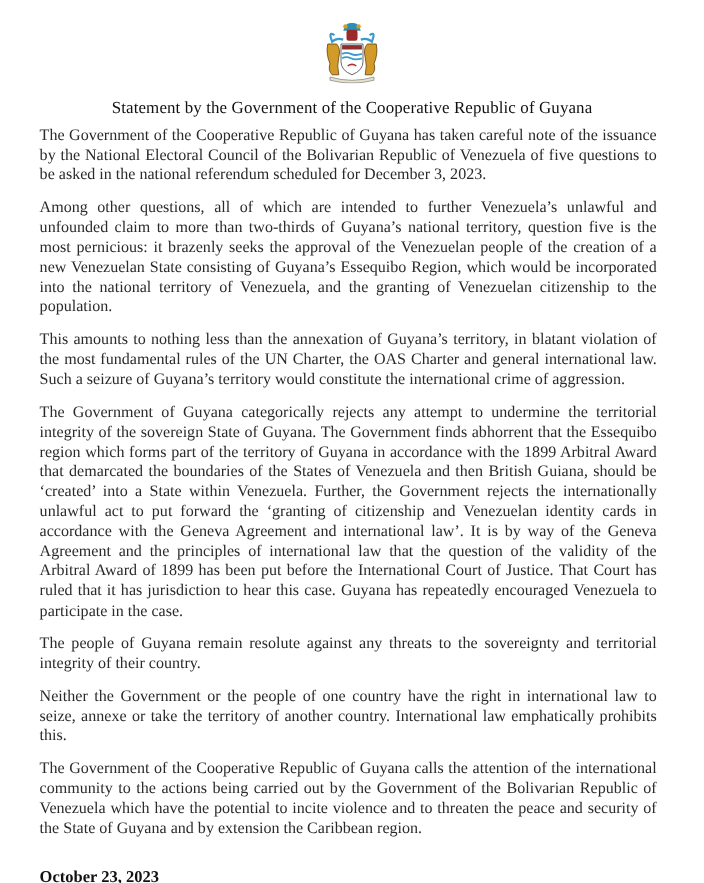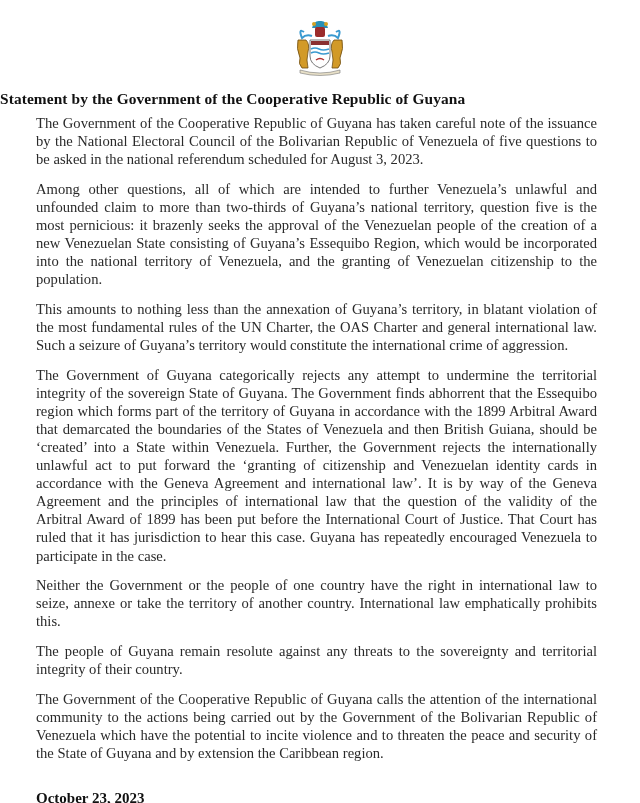--- a/index.html
+++ b/index.html
@@ -7,21 +7,21 @@
     .page {
       position: absolute; left: 0; top: 0; width: 640px; height: 803px;
       background: #ffffff; color: #222222;
       font-family: "Liberation Serif", "DejaVu Serif", serif;
     }
     .crest {
       position: absolute; left: 290px; top: 18px; width: 60px; height: 58px;
     }
     .title {
       position: absolute; left: 0; width: 640px; top: 90px;
-      font-weight: bold; font-size: 15.4px; color: #111;
+      text-align: center; font-weight: normal; font-size: 15.4px; color: #111;
       letter-spacing: 0.1px;
     }
     .body {
       position: absolute; left: 36px; width: 561px; top: 114px;
       font-size: 14.6px; line-height: 18.1px; text-align: justify;
       color: #2a2a2a;
     }
     .body p { margin: 0 0 11.5px 0; }
     .date {
       position: absolute; left: 36px; top: 771px;
@@ -52,23 +52,23 @@
     <path d="M21 31 Q25 29 29 31 Q33 33 39 31" stroke="#3a9ad0" stroke-width="1.6" fill="none"></path>
     <path d="M21 35 Q25 33 29 35 Q33 37 39 35" stroke="#3a9ad0" stroke-width="1.6" fill="none"></path>
     <path d="M26 42 Q30 39 34 42" stroke="#b03030" stroke-width="1.4" fill="none"></path>
 
     <path d="M10 52 Q30 58 50 52 L50 55 Q30 60 10 55 Z" fill="#e8e0c8" stroke="#777" stroke-width="0.6"></path>
   </svg>
 
   <div class="title">Statement by the Government of the Cooperative Republic of Guyana</div>
 
   <div class="body">
-    <p>The Government of the Cooperative Republic of Guyana has taken careful note of the issuance by the National Electoral Council of the Bolivarian Republic of Venezuela of five questions to be asked in the national referendum scheduled for August 3, 2023.</p>
+    <p>The Government of the Cooperative Republic of Guyana has taken careful note of the issuance by the National Electoral Council of the Bolivarian Republic of Venezuela of five questions to be asked in the national referendum scheduled for December 3, 2023.</p>
     <p>Among other questions, all of which are intended to further Venezuela’s unlawful and unfounded claim to more than two-thirds of Guyana’s national territory, question five is the most pernicious: it brazenly seeks the approval of the Venezuelan people of the creation of a new Venezuelan State consisting of Guyana’s Essequibo Region, which would be incorporated into the national territory of Venezuela, and the granting of Venezuelan citizenship to the population.</p>
     <p>This amounts to nothing less than the annexation of Guyana’s territory, in blatant violation of the most fundamental rules of the UN Charter, the OAS Charter and general international law. Such a seizure of Guyana’s territory would constitute the international crime of aggression.</p>
     <p>The Government of Guyana categorically rejects any attempt to undermine the territorial integrity of the sovereign State of Guyana. The Government finds abhorrent that the Essequibo region which forms part of the territory of Guyana in accordance with the 1899 Arbitral Award that demarcated the boundaries of the States of Venezuela and then British Guiana, should be ‘created’ into a State within Venezuela. Further, the Government rejects the internationally unlawful act to put forward the ‘granting of citizenship and Venezuelan identity cards in accordance with the Geneva Agreement and international law’. It is by way of the Geneva Agreement and the principles of international law that the question of the validity of the Arbitral Award of 1899 has been put before the International Court of Justice. That Court has ruled that it has jurisdiction to hear this case. Guyana has repeatedly encouraged Venezuela to participate in the case.</p>
+    <p>The people of Guyana remain resolute against any threats to the sovereignty and territorial integrity of their country.</p>
     <p>Neither the Government or the people of one country have the right in international law to seize, annexe or take the territory of another country. International law emphatically prohibits this.</p>
-    <p>The people of Guyana remain resolute against any threats to the sovereignty and territorial integrity of their country.</p>
     <p>The Government of the Cooperative Republic of Guyana calls the attention of the international community to the actions being carried out by the Government of the Bolivarian Republic of Venezuela which have the potential to incite violence and to threaten the peace and security of the State of Guyana and by extension the Caribbean region.</p>
   </div>
 
   <div class="date">October 23, 2023</div>
 </div>
 
 </body></html>

